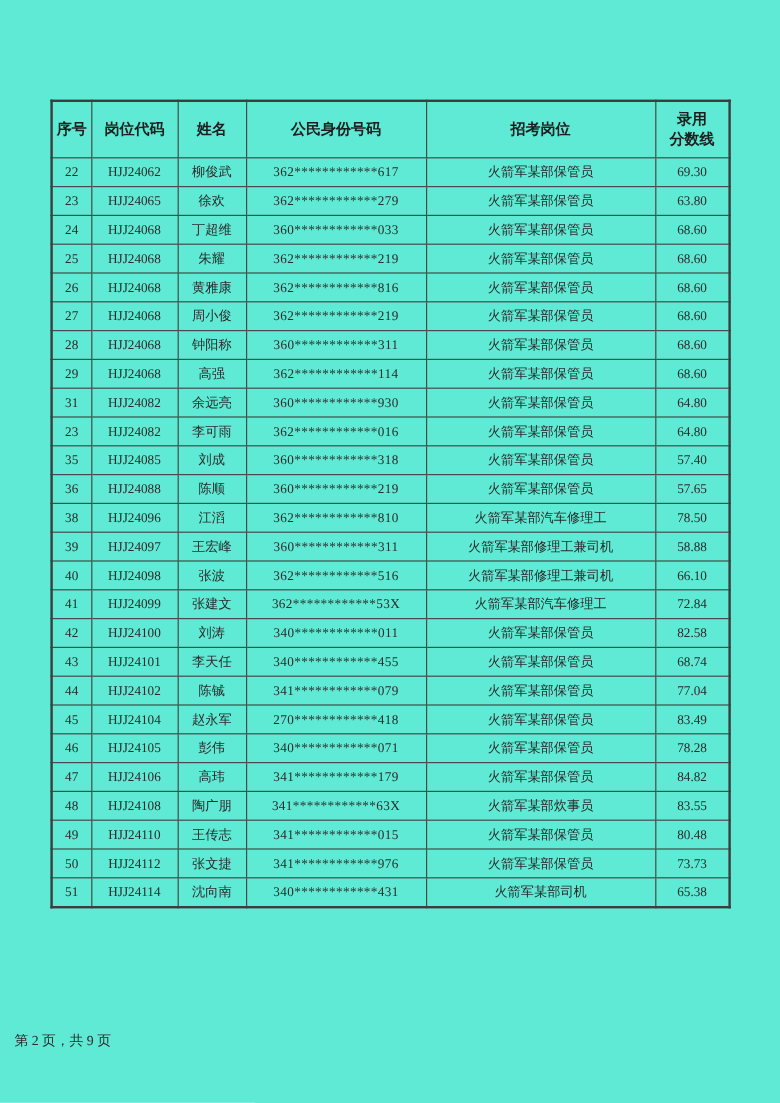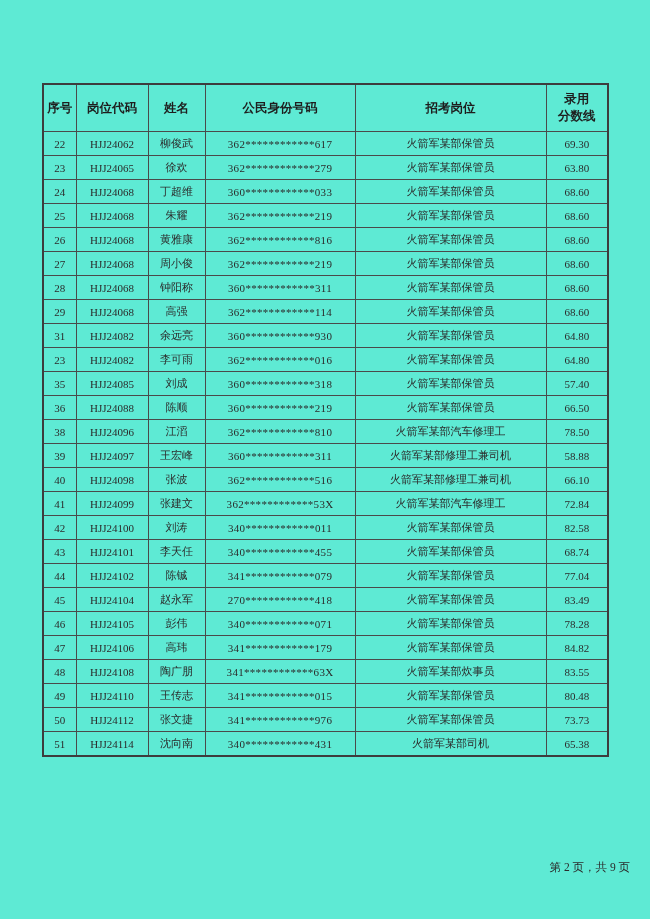--- a/index.html
+++ b/index.html
@@ -54,24 +54,24 @@
   }
   col.col-seq      { width: 33px; }
   col.col-code     { width: 72px; }
   col.col-name     { width: 57px; }
   col.col-id       { width: 150px; }
   col.col-position { width: 191px; }
   col.col-score    { width: 62px; }
   td[data-name="cell-id"] { letter-spacing: 0.3px; }
   .page-footer {
     position: absolute;
-    left: 0;
+    left: 12px;
     top: 860px;
     width: 630px;
-    text-align: right;
+    text-align: left;
     font-size: 11.5px;
     color: #2b2b2b;
   }
 </style>
 </head>
 <body>
 
 <div class="page" data-name="document-page">
 
   <table class="roster" data-name="score-table">
@@ -182,21 +182,21 @@
           <td data-name="cell-id">360************318</td>
           <td data-name="cell-position">火箭军某部保管员</td>
           <td data-name="cell-score">57.40</td>
         </tr>
         <tr data-name="table-row">
           <td data-name="cell-seq">36</td>
           <td data-name="cell-code">HJJ24088</td>
           <td data-name="cell-name">陈顺</td>
           <td data-name="cell-id">360************219</td>
           <td data-name="cell-position">火箭军某部保管员</td>
-          <td data-name="cell-score">66.50</td>
+          <td data-name="cell-score">57.65</td>
         </tr>
         <tr data-name="table-row">
           <td data-name="cell-seq">38</td>
           <td data-name="cell-code">HJJ24096</td>
           <td data-name="cell-name">江滔</td>
           <td data-name="cell-id">362************810</td>
           <td data-name="cell-position">火箭军某部汽车修理工</td>
           <td data-name="cell-score">78.50</td>
         </tr>
         <tr data-name="table-row">

